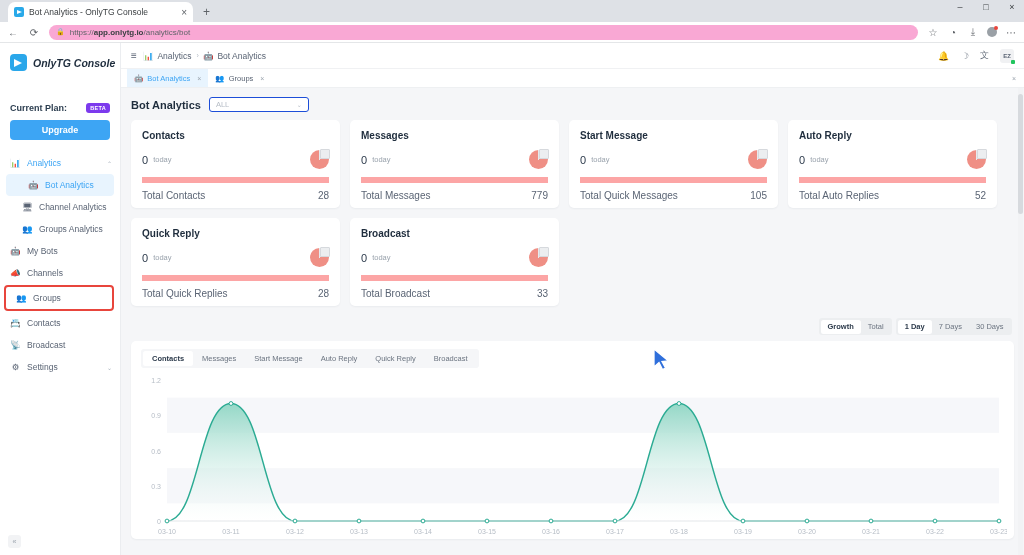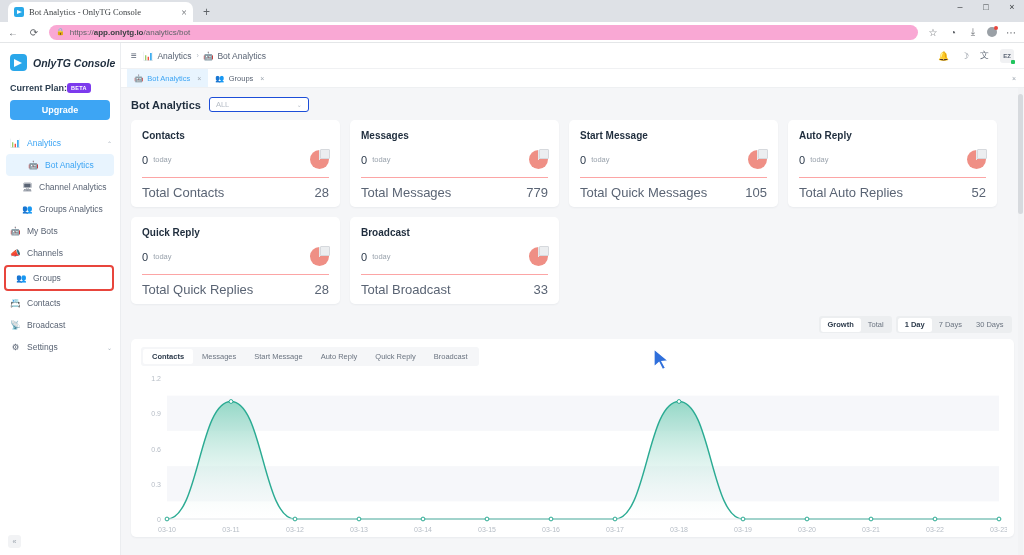--- a/index.html
+++ b/index.html
@@ -11,21 +11,21 @@
   }
   
   .browser-top {
     height: 22px; background: #dee1e6;
     display: flex; align-items: flex-end; position: relative;
   }
   .tab {
     margin-left: 8px; height: 20px; min-width: 185px;
     background: #fff; border-radius: 7px 7px 0 0;
     display: flex; align-items: center; gap: 5px;
-    padding: 0 6px; font-size: 8.5px; color: #3c4043; font-family: Liberation Serif, serif;
+    padding: 0 6px; font-size: 8.5px; color: #3c4043;
   }
   .tab-favicon {
     width: 10px; height: 10px; border-radius: 2px;
     background: #29a9e9; flex: none; position: relative;
   }
   .tab-favicon::after {
     content: ""; position: absolute; left: 2.5px; top: 2.5px;
     width: 0; height: 0; border-left: 5px solid #fff;
     border-top: 2.5px solid transparent; border-bottom: 2.5px solid transparent;
   }
@@ -75,21 +75,21 @@
     position: relative; flex: none;
   }
   .brand-logo::after {
     content: ""; position: absolute; left: 4px; top: 4.5px;
     width: 0; height: 0; border-left: 8px solid #fff;
     border-top: 4px solid transparent; border-bottom: 4px solid transparent;
   }
   .brand-name { font-size: 10.5px; font-weight: bold; color: #1f2d3d; white-space: nowrap; }
 
   .plan-box { padding: 2px 10px 8px 10px; }
-  .plan-row { display: flex; align-items: center; margin-bottom: 6px; }
+  .plan-row { display: flex; align-items: center; justify-content: space-between; margin-bottom: 6px; margin-top: 20px; }
   .plan-label { font-size: 9px; font-weight: bold; color: #2c3e50; }
   .beta-badge {
     background: #7c3aed; color: #fff; font-size: 5.5px; font-weight: bold;
     padding: 2px 4px; border-radius: 3px; letter-spacing: .3px;
   }
   .upgrade-btn {
     width: 100%; background: #3da5f4; color: #fff; border: none;
     border-radius: 4px; padding: 5px 0; font-size: 9px; font-weight: bold;
     font-family: inherit; cursor: pointer;
   }
@@ -180,22 +180,22 @@
     margin-left: auto; width: 19px; height: 19px; border-radius: 50%;
     background: conic-gradient(#e8e9ec 0 25%, #ef8f85 25% 100%);
     position: relative;
   }
   .pie::after {
     content: ""; position: absolute; right: -1px; top: -1px;
     width: 8px; height: 8px; background: #eceef0; border: 1px solid #d6d9dd;
     border-radius: 1px;
   }
   .card-foot {
-    border-top: 1px solid #fca5a5; display: flex; align-items: center;
-    padding: 7px 0; font-size: 13px; color: #5a6474;
+    border-top: 6px solid #fca5a5; display: flex; align-items: center;
+    padding: 7px 0; font-size: 10px; color: #5a6474;
   }
   .card-foot .val { margin-left: auto; color: #5a6474; }
 
   
   .chart-controls {
     display: flex; justify-content: flex-end; gap: 4px;
     padding: 12px 2px 6px 0;
   }
   .seg { background: #eceef0; border-radius: 3px; display: flex; padding: 1.5px; }
   .seg .opt {

